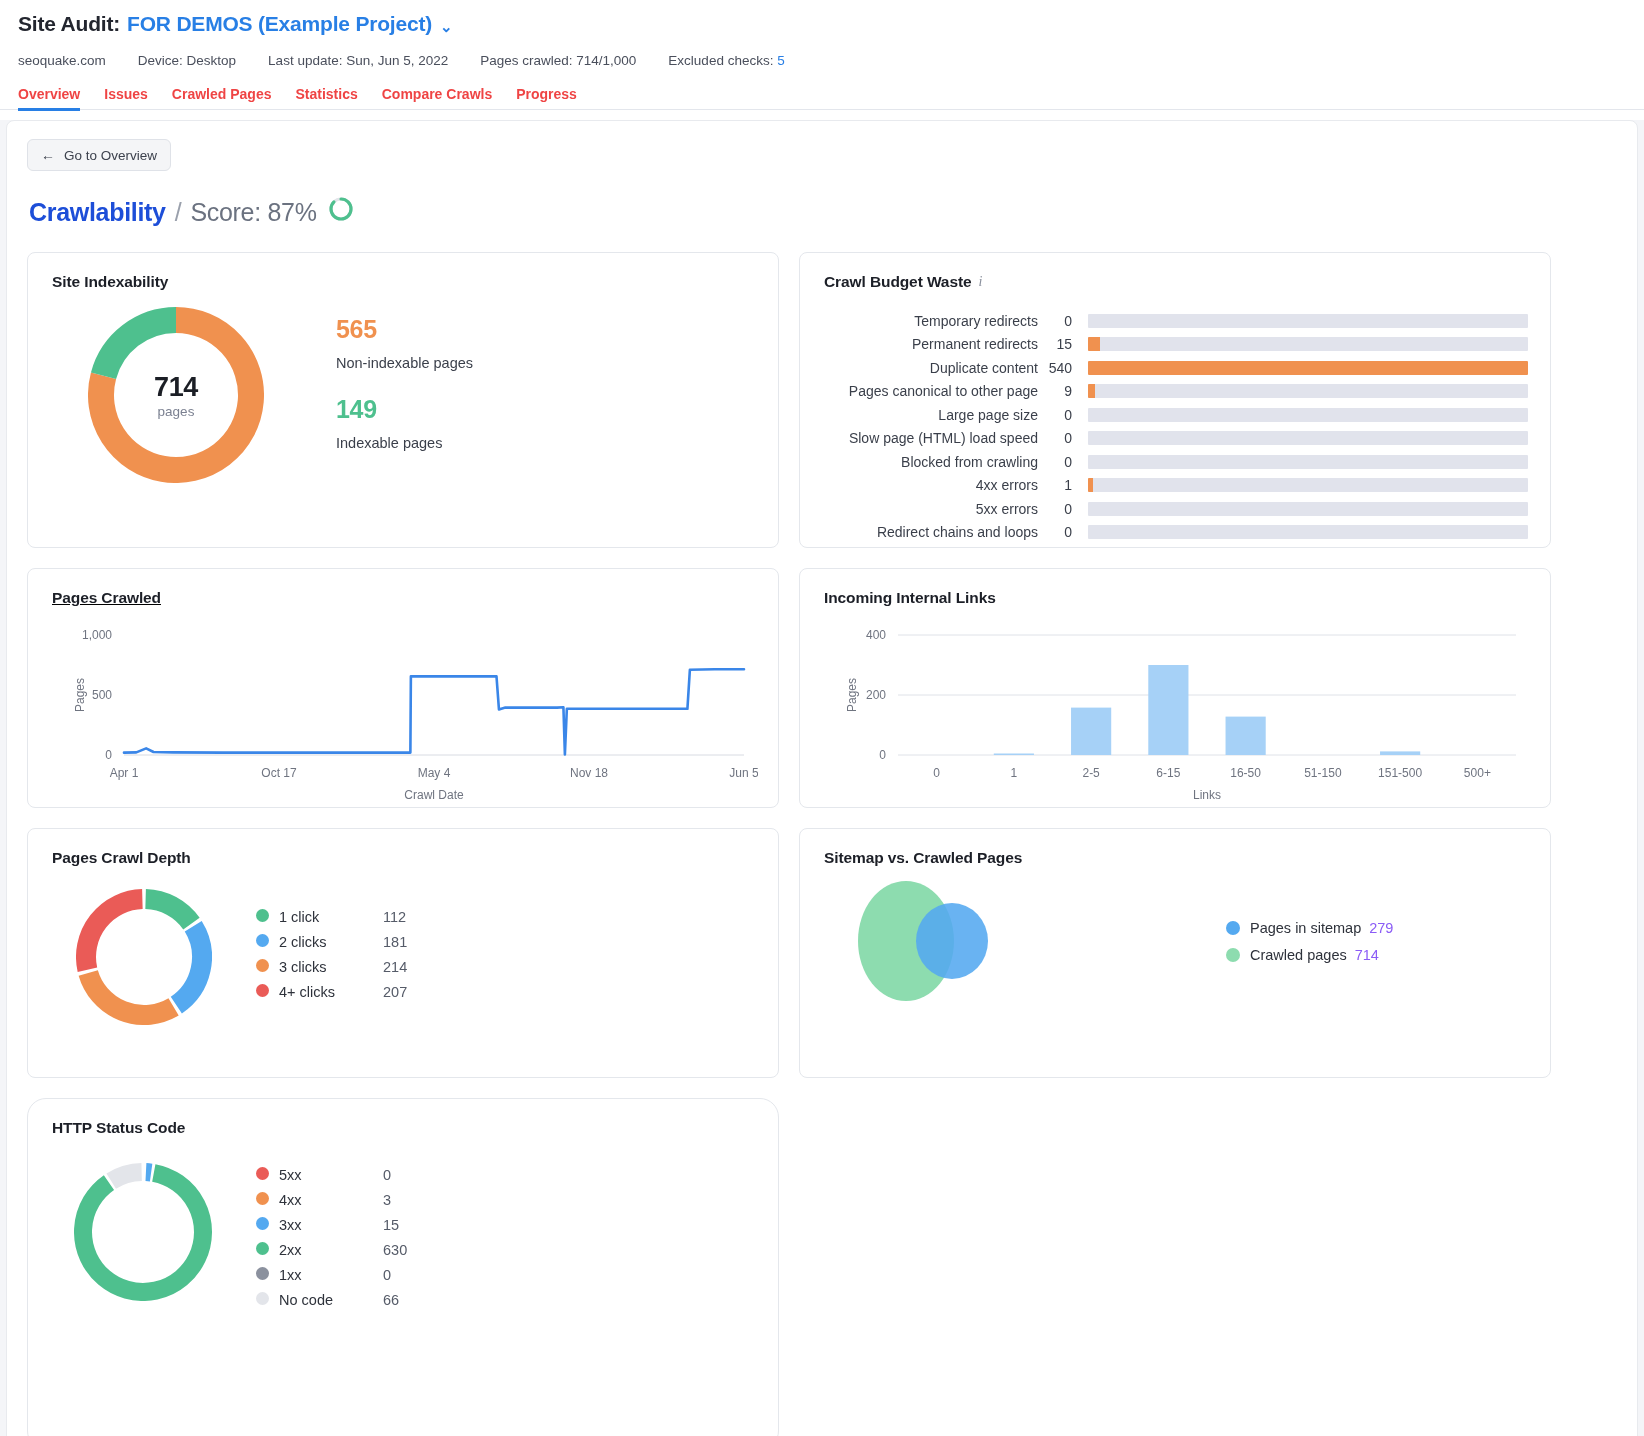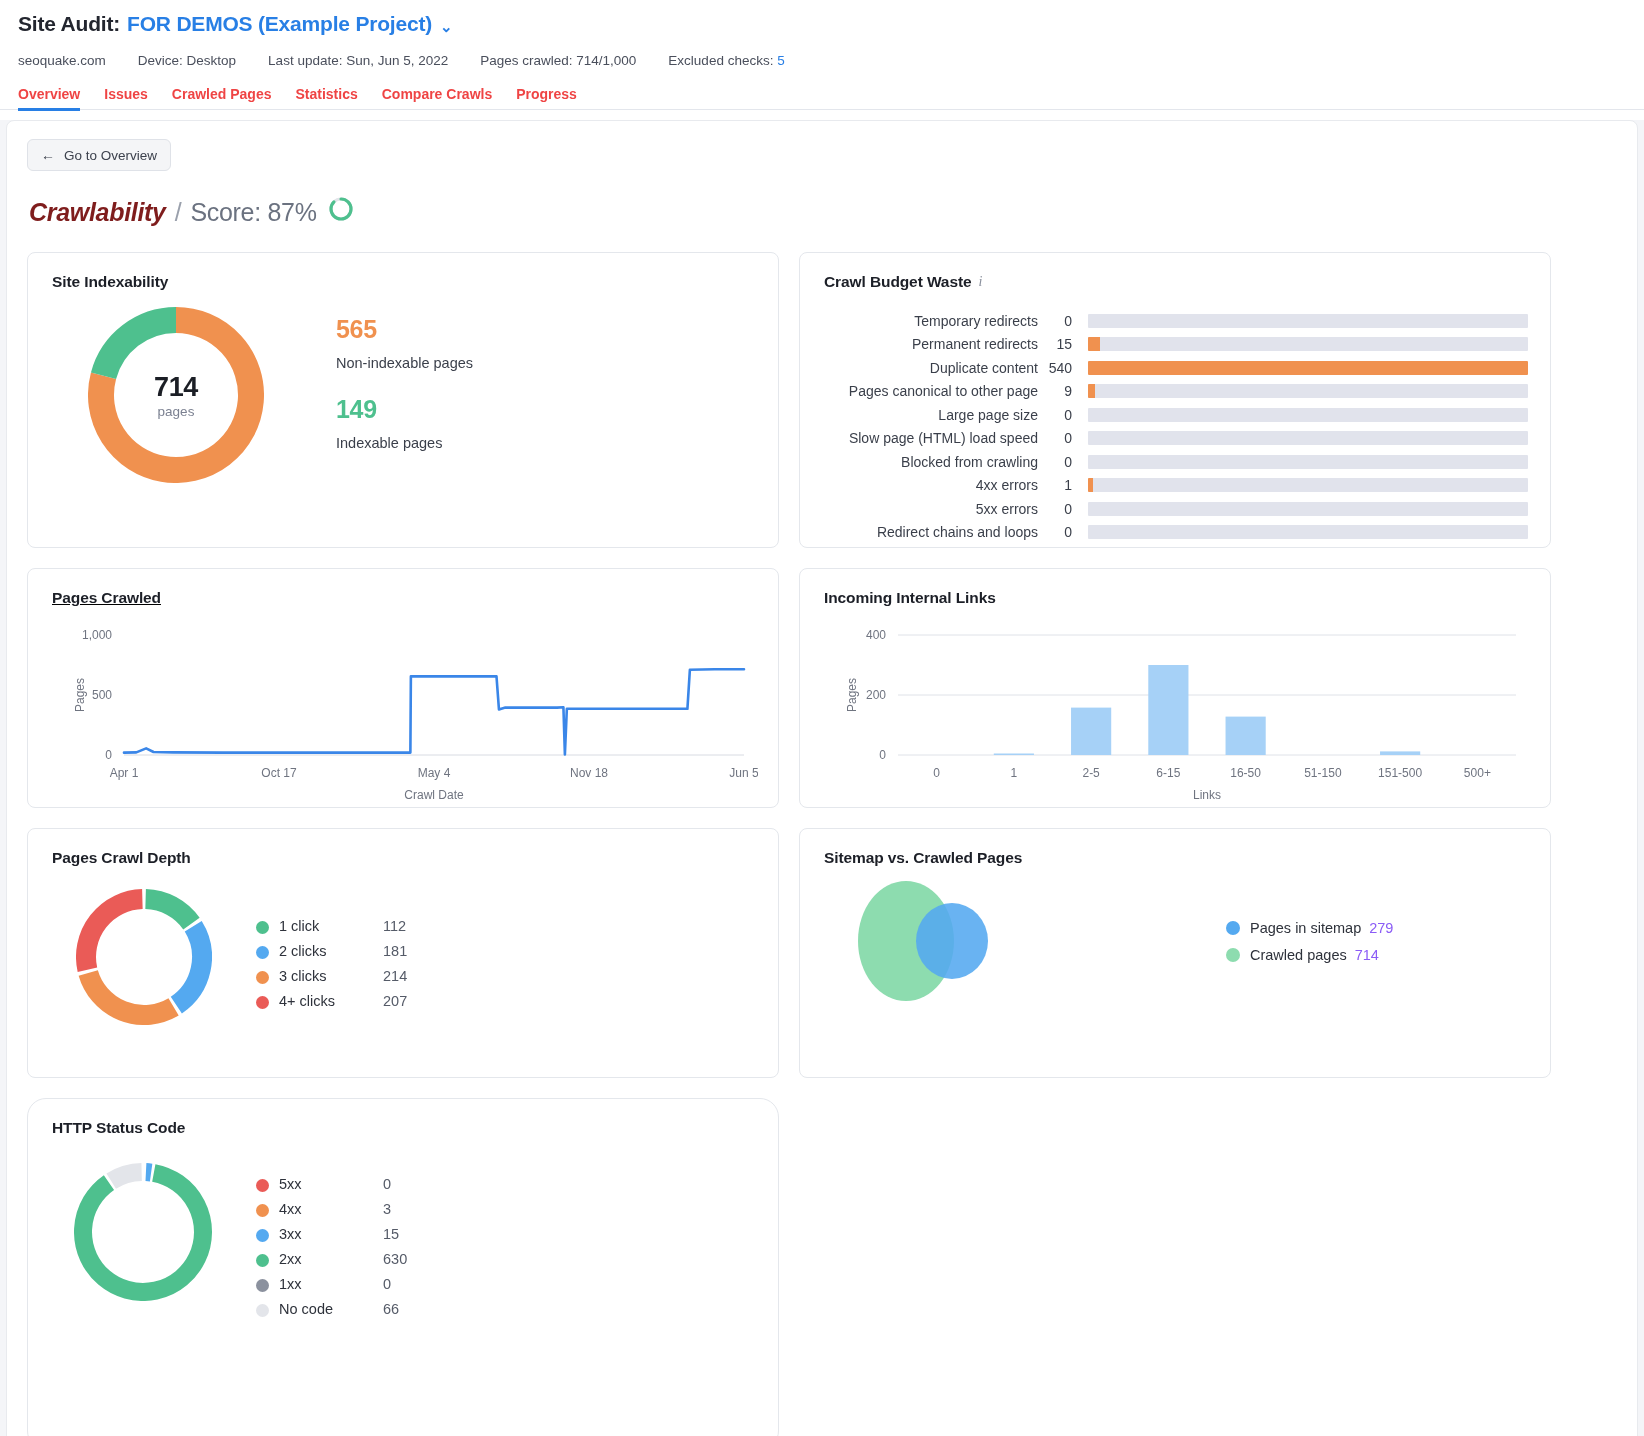--- a/index.html
+++ b/index.html
@@ -98,21 +98,21 @@
   .goto-btn .arrow { font-size: 14px; color: #3c414d; }
 
   .crumb {
     display: flex;
     align-items: center;
     margin-top: 25px;
     margin-left: 2px;
     font-size: 25px;
     letter-spacing: -0.3px;
   }
-  .crumb .h-main { font-weight: bold; color: #7f1d1d; font-style: italic; }
+  .crumb .h-main { font-weight: bold; color: #1d4ed8; }
   .crumb .h-sep { color: #9aa0ac; margin: 0 9px; font-weight: normal; }
   .crumb .h-score { color: #6b7280; font-weight: normal; }
   .crumb .ring { margin-left: 11px; }
 
   
   .grid {
     display: grid;
     grid-template-columns: 752px 752px;
     column-gap: 20px;
     row-gap: 20px;
@@ -194,21 +194,21 @@
   
   .card-line { height: 240px; text-decoration: underline; }
   .card-bar { height: 240px; }
   .chart-wrap { margin-top: 10px; }
 
   
   .card-depth { height: 250px; }
   .depth-body { display: flex; align-items: flex-start; margin-top: 22px; }
   .depth-donut { width: 136px; height: 136px; margin-left: 24px; flex: none; }
   .depth-legend { margin-left: 44px; margin-top: 20px; }
-  .lg-row { display: flex; align-items: flex-end; height: 25px; font-size: 14.5px; color: #2e323b; }
+  .lg-row { display: flex; align-items: flex-start; height: 25px; font-size: 14.5px; color: #2e323b; }
   .lg-dot { width: 13px; height: 13px; border-radius: 50%; margin-right: 10px; flex: none; }
   .lg-name { width: 104px; }
   .lg-val { color: #555b68; }
 
   
   .card-sitemap { height: 250px; }
   .sm-body { display: flex; align-items: center; margin-top: 14px; }
   .venn { width: 200px; height: 120px; position: relative; margin-left: 34px; }
   .venn .green {
     position: absolute; left: 0; top: 0;

